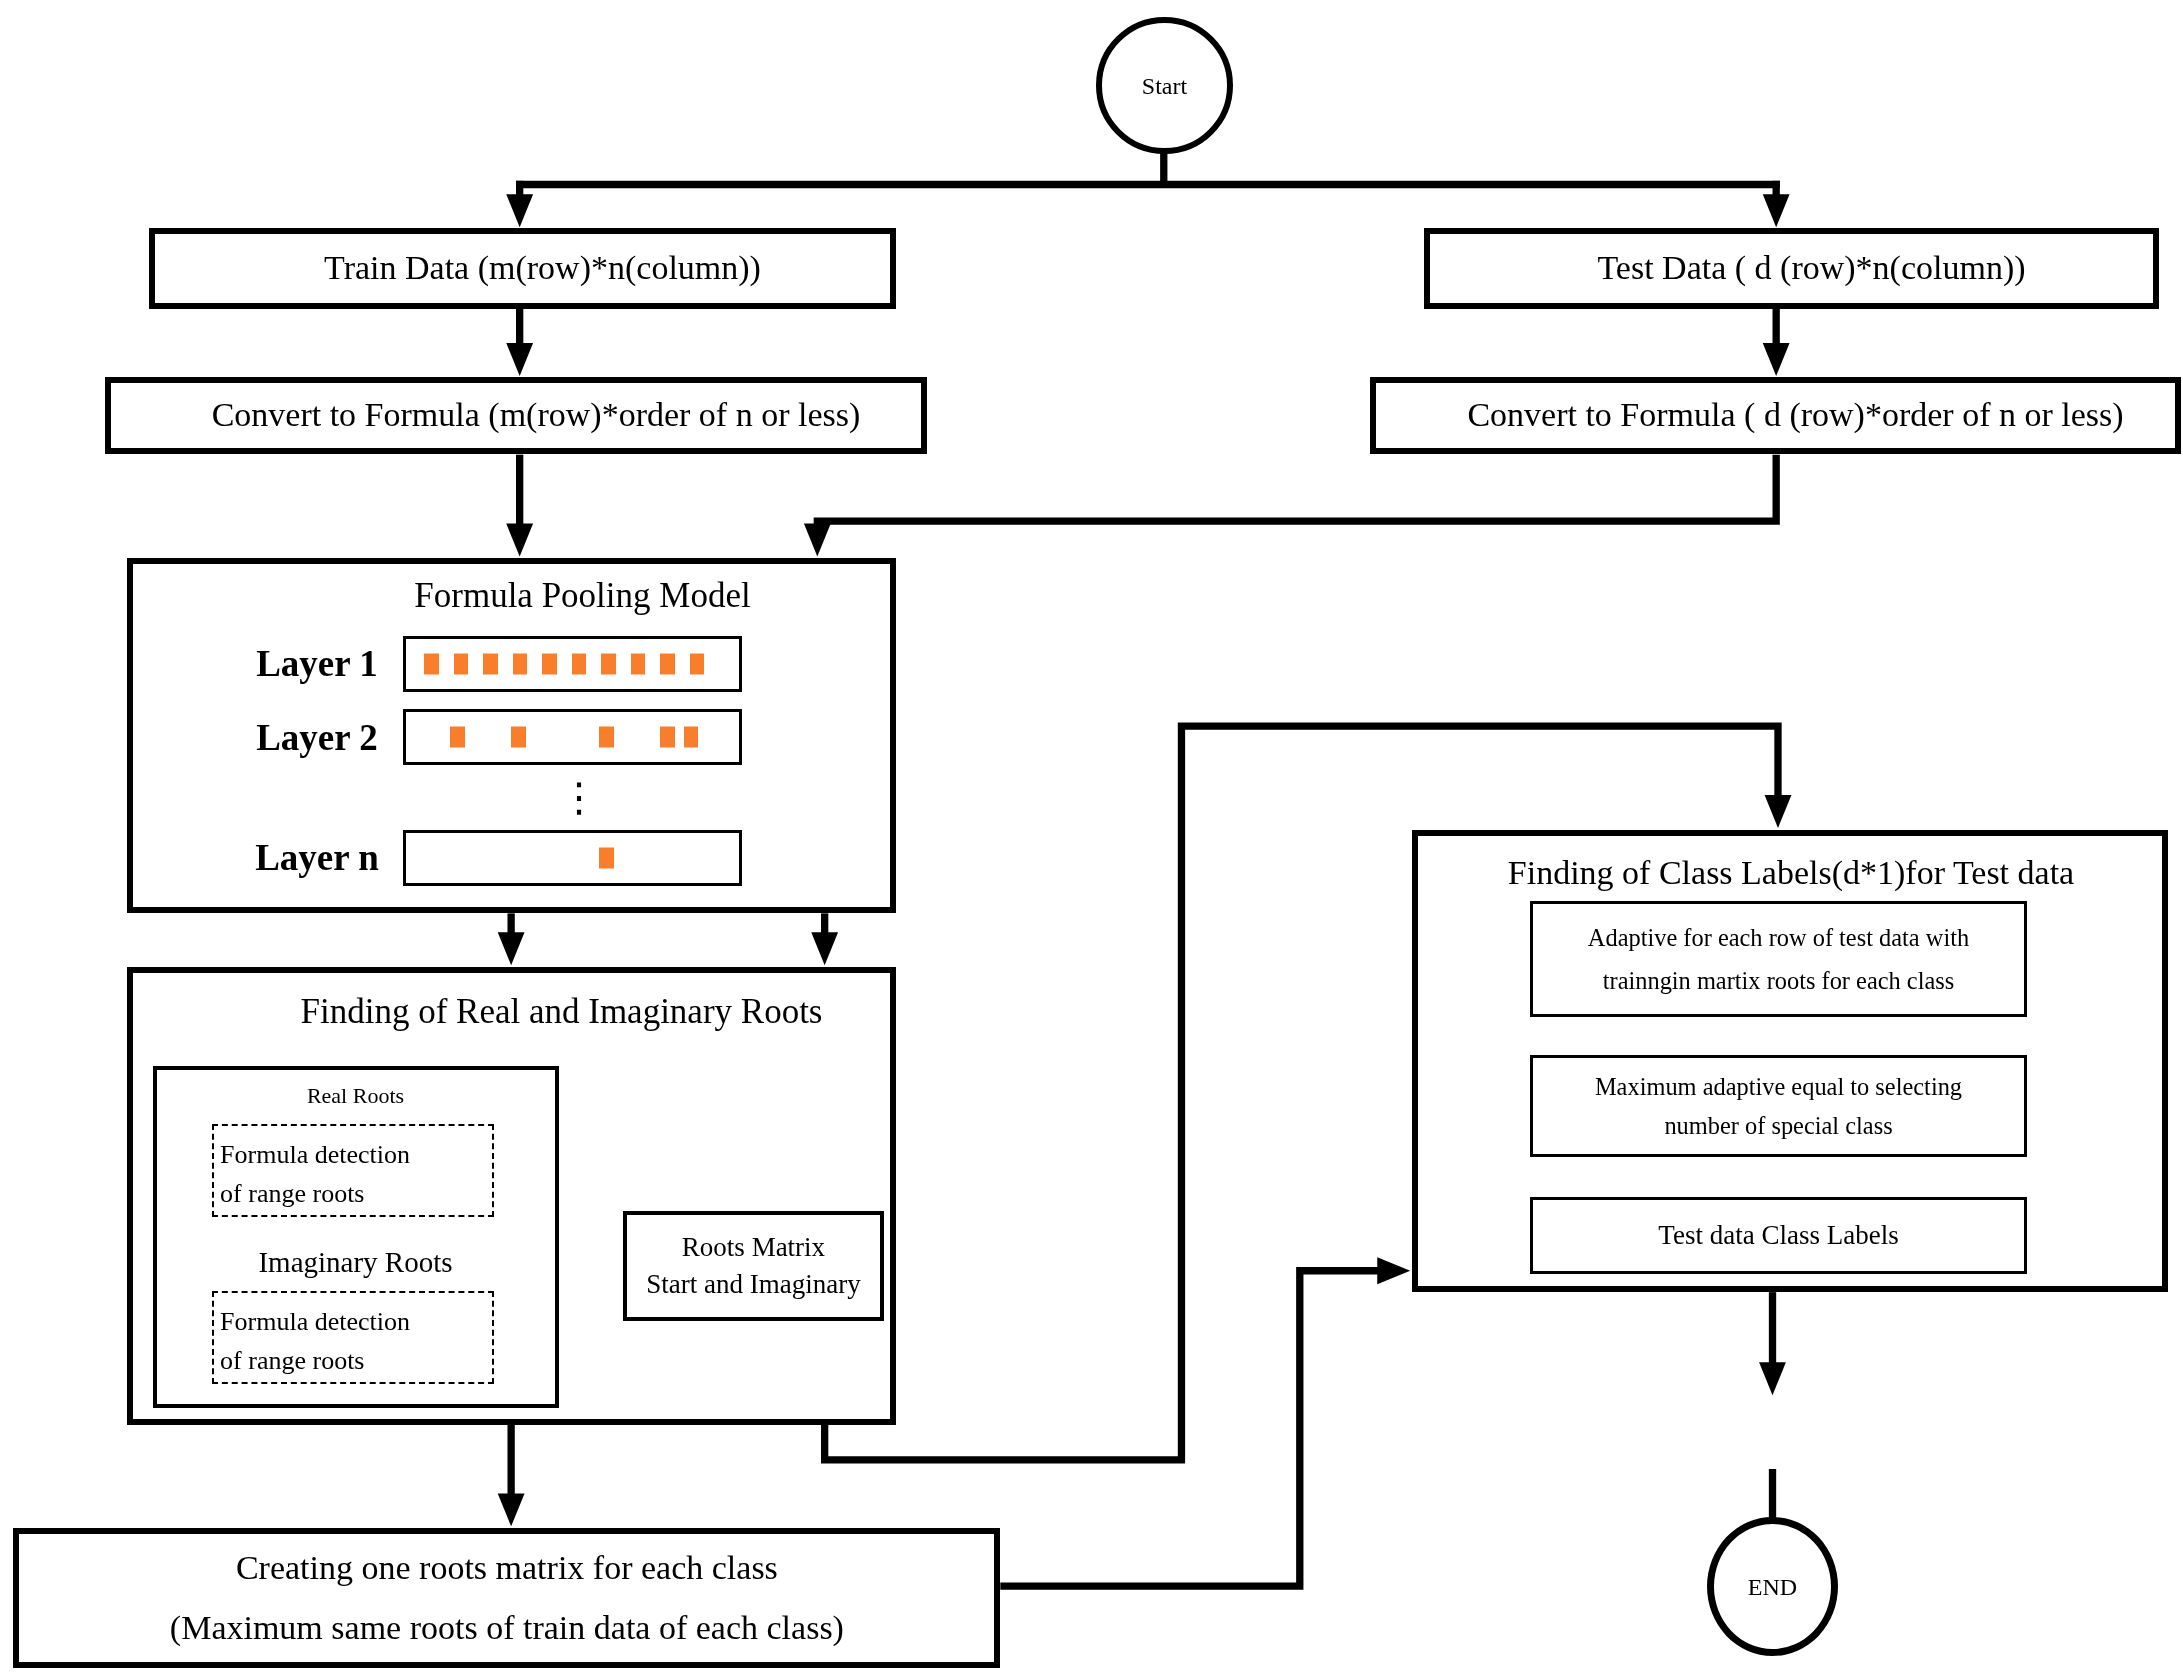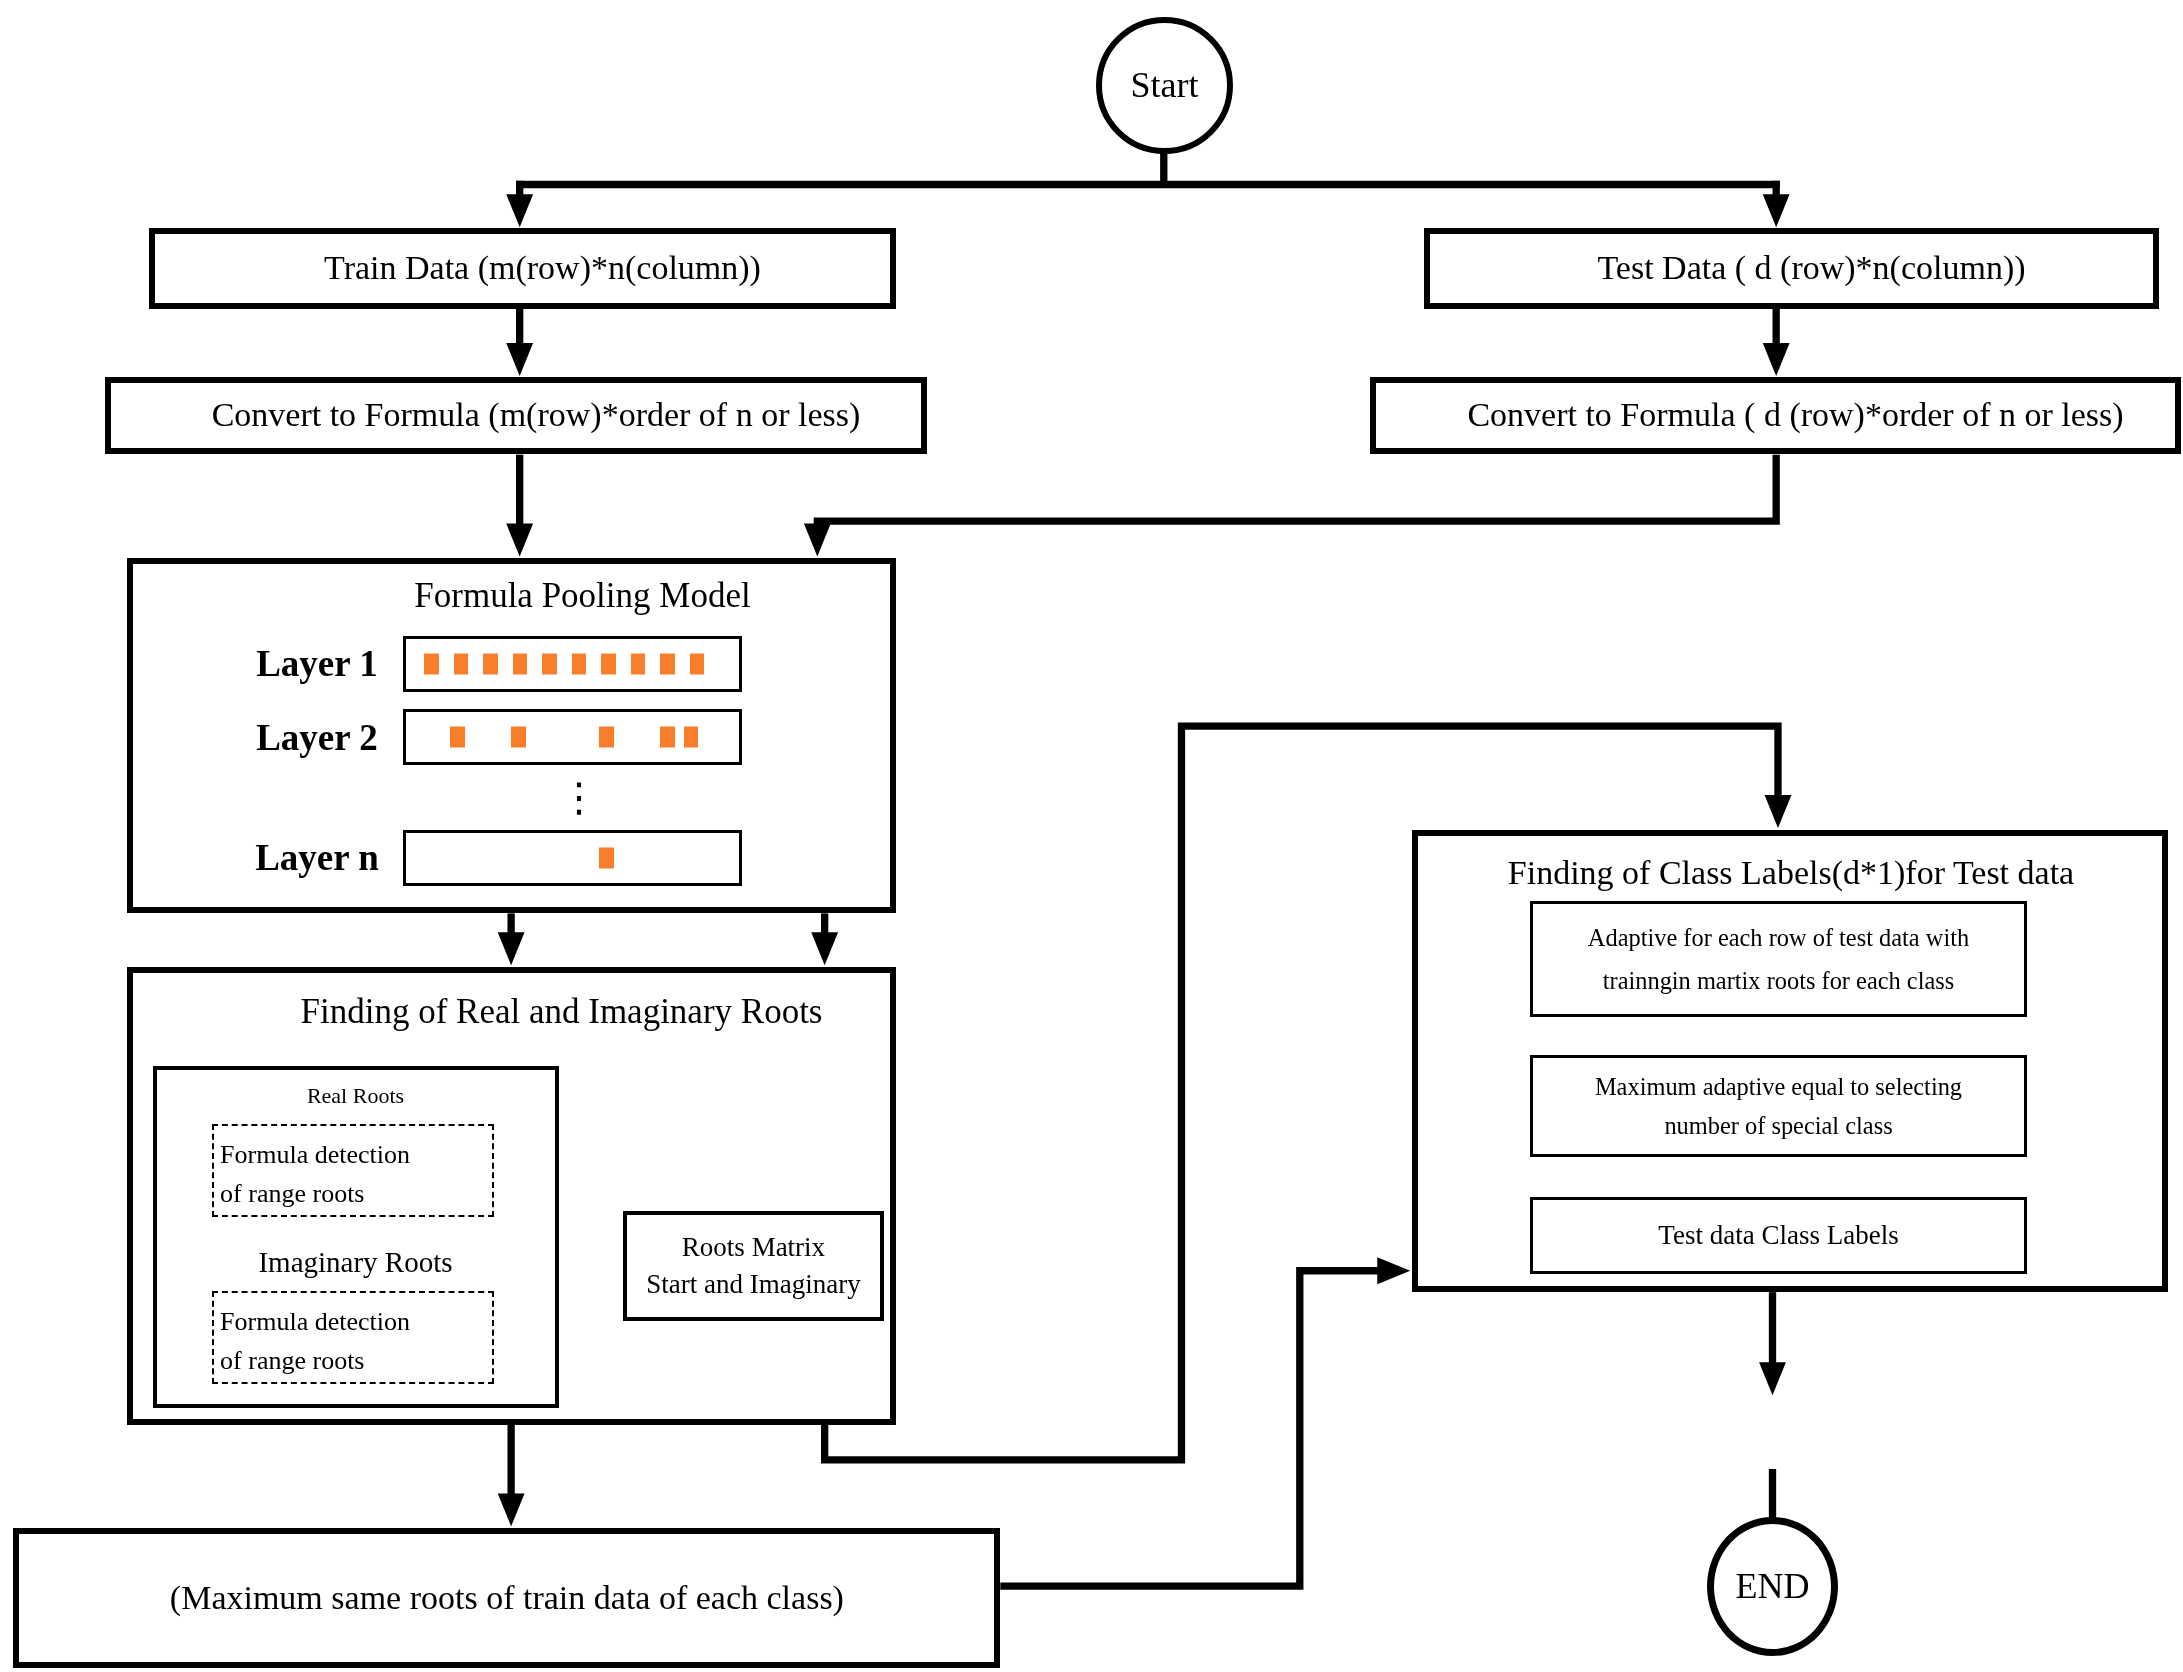--- a/index.html
+++ b/index.html
@@ -8,21 +8,21 @@
     font-family:"Liberation Serif","DejaVu Serif",serif;color:#000;overflow:hidden;
   }
   .connectors{position:absolute;left:0;top:0;}
   .box{
     position:absolute;box-sizing:border-box;background:#fff;border:6.1px solid #000;
     display:flex;align-items:center;justify-content:center;text-align:center;line-height:1.25;
   }
   .label-lg{font-size:34px;padding-left:40px;}
   .title{position:absolute;display:flex;align-items:center;justify-content:center;
          font-size:35px;text-align:center;}
-  .circle{border-radius:50%;font-size:36px;}
+  .circle{border-radius:50%;font-size:24px;}
   .thin{border-width:3.1px;}
   .med{border-width:4.3px;}
   .dashed{border:2.4px dashed #000;}
   .col{flex-direction:column;}
   .layer-label{position:absolute;font-size:37px;display:flex;align-items:center;justify-content:center;font-weight:bold;}
   .bar{position:absolute;box-sizing:border-box;border:3.1px solid #000;background:#fff;}
   .sq{position:absolute;top:50%;transform:translateY(-50%);width:14.6px;height:21px;}
   .dots{position:absolute;font-size:40px;letter-spacing:1.2px;display:flex;align-items:center;justify-content:center;}
   .static-label{position:absolute;display:flex;align-items:center;justify-content:center;text-align:center;}
   .dashed-text{justify-content:flex-start;align-items:flex-start;text-align:left;
@@ -149,20 +149,21 @@
     <span>Formula detection</span>
     <span>of range roots</span>
   </div>
 
   <div class="box med col" style="left:623px;top:1211px;width:261px;height:110px;font-size:27px;line-height:37px;">
     <span>Roots Matrix</span>
     <span>Start and Imaginary</span>
   </div>
 
   <div class="box col" style="left:13.4px;top:1528px;width:987px;height:140px;font-size:34px;line-height:60px;">
+    <span>Creating one roots matrix for each class</span>
     <span>(Maximum same roots of train data of each class)</span>
   </div>
 
   <div class="box" style="left:1412px;top:830px;width:756px;height:462px;"></div>
   <div class="title" style="left:1434px;top:849px;width:714px;height:48px;font-size:34px;">Finding of Class Labels(d*1)for Test data</div>
 
   <div class="box thin col" style="left:1530px;top:901px;width:497px;height:116px;font-size:24.4px;line-height:43px;">
     <span>Adaptive for each row of test data with</span>
     <span>trainngin martix roots for each class</span>
   </div>

